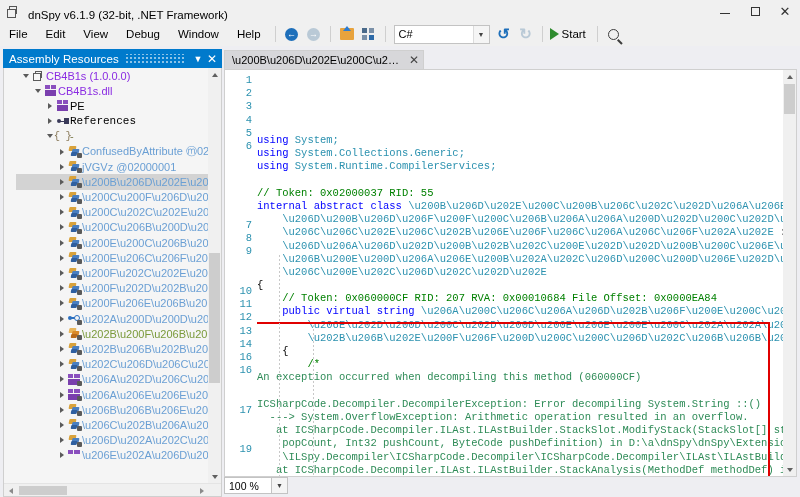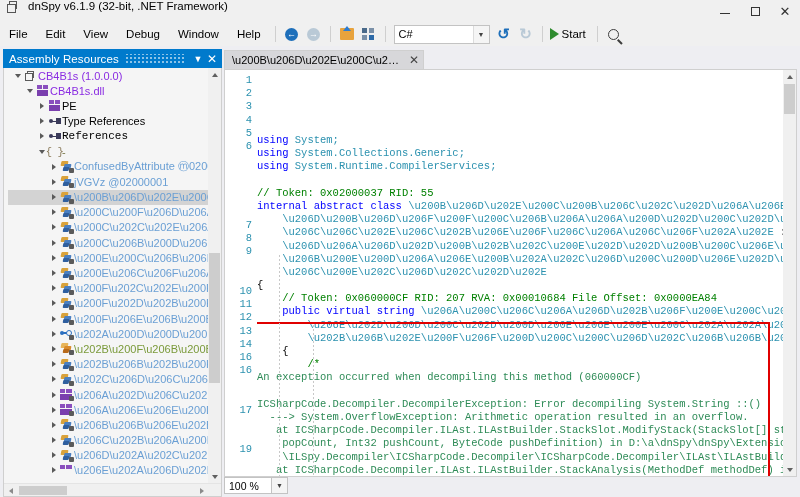--- a/index.html
+++ b/index.html
@@ -8,21 +8,21 @@
     overflow: hidden;
     background: #f0f0f0;
     font-family: "Liberation Sans", sans-serif;
     font-size: 11px;
     color: #000;
   }
   #app { width: 800px; height: 497px; position: relative; display: flex; flex-direction: column; background: #eeeef2; }
 
   
   .titlebar {
-    height: 22px; background: #f0f0f0; display: flex; align-items: flex-start;
+    height: 22px; background: #f0f0f0; display: flex; align-items: flex-end;
     border-bottom: 1px solid #f0f0f0; flex: 0 0 22px; position: relative;
   }
   .tb-icon { width: 16px; height: 16px; margin-left: 6px; margin-right: 6px; position: relative; flex: 0 0 16px; }
   .tb-icon .sq1 { position:absolute; left:3px; top:1px; width:8px; height:8px; border:1px solid #555; background:#f0f0f0; }
   .tb-icon .sq2 { position:absolute; left:1px; top:4px; width:9px; height:9px; border:1px solid #555; background:#f0f0f0; }
   .tb-title { font-size: 11.5px; color: #000; white-space: nowrap; }
   .winbtns { position: absolute; right: 0; top: 0; height: 22px; display: flex; }
   .winbtn { width: 30px; height: 22px; display:flex; align-items:center; justify-content:center; font-size: 11px; color:#333; }
   .wb-min { display:block; width: 10px; height: 1px; background:#333; margin-top:4px; }
   .wb-max { display:block; width: 9px; height: 9px; border: 1px solid #333; }
@@ -67,21 +67,21 @@
     font-size: 11.5px; padding-left: 6px; position: relative;
   }
   .ph-title { letter-spacing:.1px; }
   .ph-dots { flex: 1 1 auto; margin: 0 6px; height: 10px;
     background-image: radial-gradient(circle, rgba(255,255,255,.55) 0.8px, transparent 0.9px);
     background-size: 4px 4px; background-position: 0 2px; }
   .ph-btn { width: 16px; height: 17px; display:flex; align-items:center; justify-content:center; color:#fff; font-size:9px; }
   .ph-btn.close { font-size: 12px; padding-right: 4px; }
   .tree-wrap { flex: 1 1 auto; background: #f5f5f5; border: 1px solid #cfcfcf; border-top: none; position: relative; overflow: hidden; display:flex; flex-direction:column; }
   .tree-scroll { flex:1 1 auto; position: relative; overflow: hidden; }
-  .tree { position:absolute; left:4px; top:0; right:0; }
+  .tree { position:absolute; left:12px; top:0; right:0; }
   .row { height: 15.2px; display: flex; align-items: center; white-space: nowrap; font-size: 11px; padding-right: 2px; }
   .row.sel { background: #d3d3d3; }
   .exp { width: 11px; flex: 0 0 11px; display:flex; align-items:center; justify-content:center; }
   .exp .tri-r { width:0;height:0;border-left:4px solid #5a5a5a;border-top:3.5px solid transparent;border-bottom:3.5px solid transparent; }
   .exp .tri-d { width:0;height:0;border-top:4px solid #5a5a5a;border-left:3.5px solid transparent;border-right:3.5px solid transparent; }
   .ic { width: 15px; flex: 0 0 15px; display:flex; align-items:center; justify-content:center; position: relative; height: 13px; }
   .lbl { overflow: hidden; text-overflow: clip; }
 
   
   .i-asmgrp { width:11px;height:10px;position:relative; }
@@ -281,33 +281,20 @@
                 </span>
                 <span class="ic">
                   <span class="i-mod">
                     <i></i>
                     <i></i>
                     <i></i>
                   </span>
                 </span>
                 <span class="lbl" style="color: rgb(0, 0, 0);">PE</span>
               </div>
-              <div class="row" style="padding-left: 28px;">
-                <span class="exp">
-                  <span class="tri-r"></span>
-                </span>
-                <span class="ic">
-                  <span class="i-ref">
-                    <span class="dot"></span>
-                    <span class="bar"></span>
-                    <span class="sq"></span>
-                  </span>
-                </span>
-                <span class="lbl" style="color: rgb(0, 0, 0);">Type References</span>
-              </div>
               <div class="row" style="padding-left: 28px; font-family: Liberation Mono, monospace;">
                 <span class="exp">
                   <span class="tri-r"></span>
                 </span>
                 <span class="ic">
                   <span class="i-ref">
                     <span class="dot"></span>
                     <span class="bar"></span>
                     <span class="sq"></span>
                   </span>

